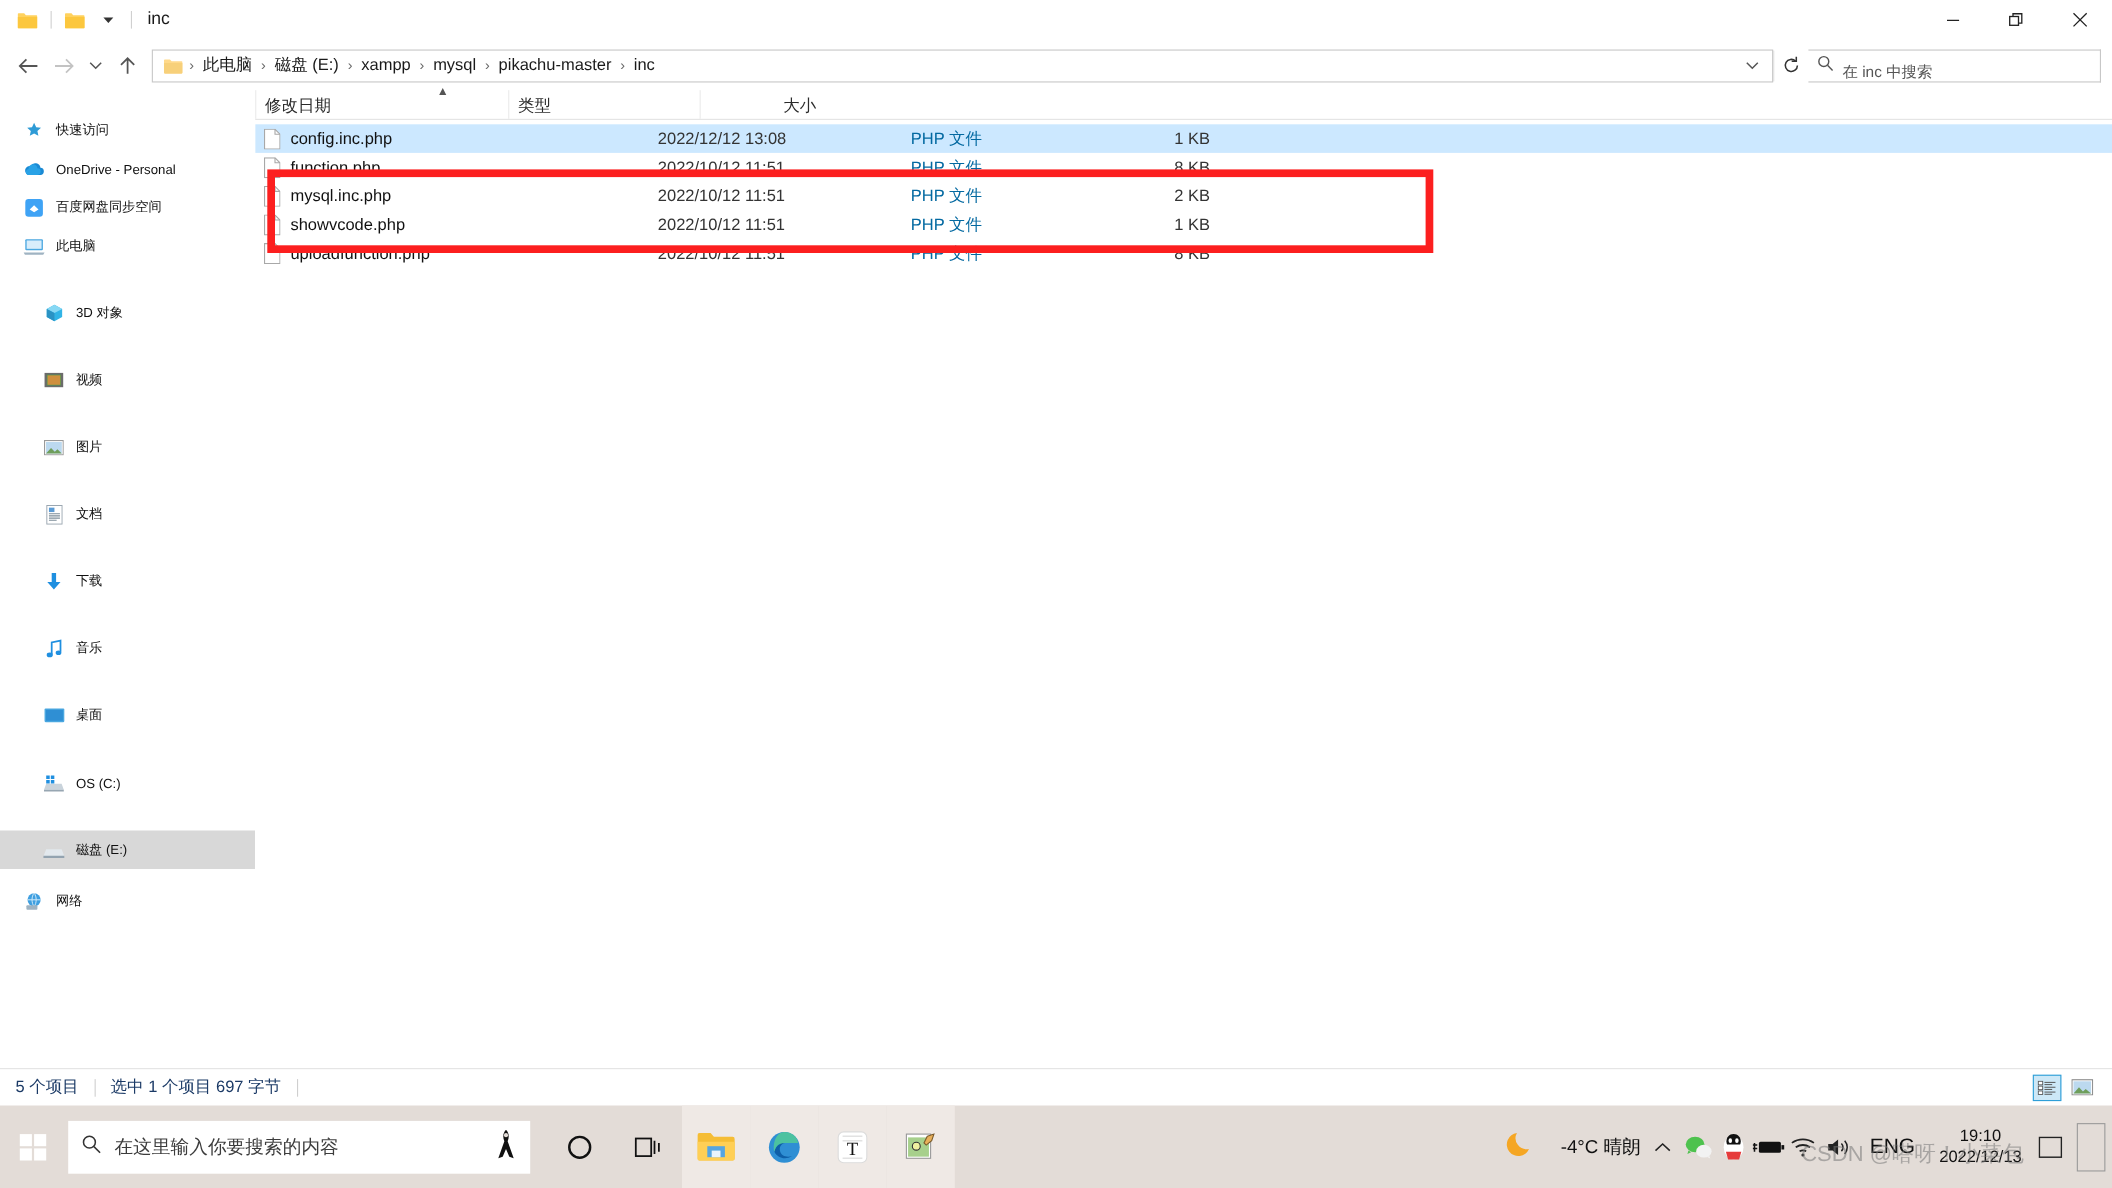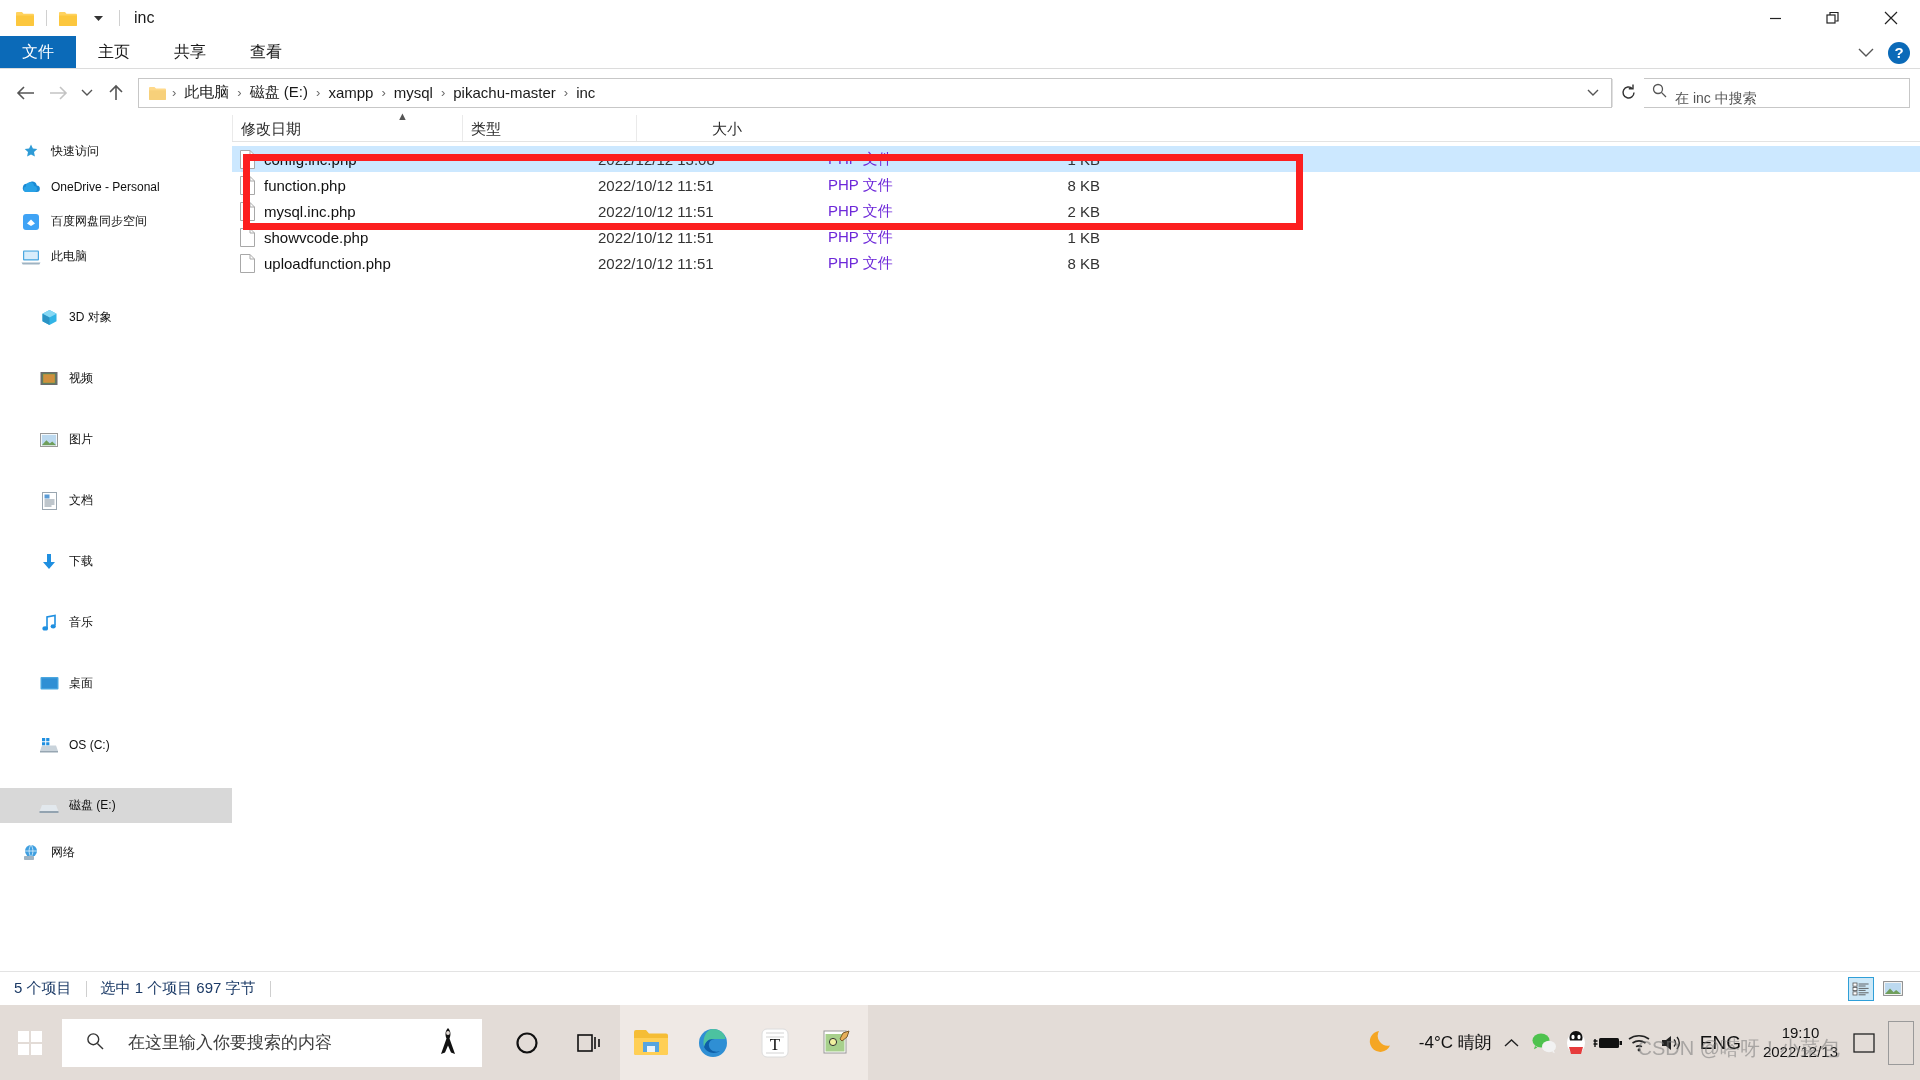--- a/index.html
+++ b/index.html
@@ -119,21 +119,21 @@
     position: absolute; left: 165px; top: -6px; font-size: 11px; color: #555;
   }
   .rows { flex: 1; overflow: hidden; padding-top: 4px; }
   .row {
     height: 26px; display: flex; align-items: center; font-size: 15px; color: #111;
   }
   .row.selected { background: #cce8ff; }
   .cell { padding-left: 8px; display: flex; align-items: center; white-space: nowrap; }
   .cell.c-name  { width: 358px; gap: 9px; }
   .cell.c-date  { width: 230px; color: #333; }
-  .cell.c-type  { width: 174px; color: #6d28d9; }
+  .cell.c-type  { width: 174px; color: #0369a1; }
   .cell.c-size  { width: 116px; justify-content: flex-end; padding-right: 10px; color: #333; }
 
   .doc-icon { width: 15px; height: 19px; position: relative; flex: none; }
   .doc-icon svg { display: block; }
 
   
   .annot-rect {
     position: absolute; left: 243px; top: 154px; width: 1060px; height: 76px;
     border: 7px solid #fc1f1f; pointer-events: none; z-index: 40;
   }
@@ -152,21 +152,21 @@
   .view-btn.active { background: #cde8f7; border: 1px solid #2f9fd8; }
 
   
   .taskbar {
     position: absolute; left: 0; bottom: 0; width: 1920px; height: 75px;
     background: #e3dcd7; display: flex; align-items: center;
   }
   .start-btn { width: 60px; height: 75px; display: flex; align-items: center; justify-content: center; }
   .tb-search {
     width: 420px; height: 48px; background: #ffffff; display: flex; align-items: center;
-    padding: 0 24px; gap: 24px; margin-left: 2px;
+    padding: 0 12px; gap: 12px; margin-left: 2px;
   }
   .tb-search-ph { font-size: 17px; color: #3c3c3c; flex: 1; }
   .tb-icons { display: flex; align-items: center; height: 75px; margin-left: 14px; }
   .tb-icon {
     width: 62px; height: 75px; display: flex; align-items: center; justify-content: center;
     position: relative;
   }
   .tb-icon.active { background: #efe9e5; }
   .tray { position: absolute; right: 0; height: 75px; display: flex; align-items: center; padding-right: 6px; }
   .weather { display: flex; align-items: center; gap: 20px; margin-right: 4px; }
@@ -226,34 +226,20 @@
             </svg>
         </div>
         <div class="win-btn close">
           <svg width="14" height="14" viewBox="0 0 14 14">
               <path d="M1 1l12 12M13 1L1 13" stroke="#222" stroke-width="1.2"></path>
             </svg>
         </div>
       </div>
     </div>
 
-    <div class="ribbon">
-      <div class="rtab file">文件</div>
-      <div class="rtab">主页</div>
-      <div class="rtab">共享</div>
-      <div class="rtab">查看</div>
-      <div class="ribbon-right">
-        <span>
-          <svg width="16" height="10" viewBox="0 0 16 10">
-              <path d="M1 1l7 7 7-7" fill="none" stroke="#555" stroke-width="1.4"></path>
-            </svg>
-        </span>
-        <span class="help-btn">?</span>
-      </div>
-    </div>
 
     <div class="addrbar">
       <div class="nav-btn">
         <svg width="20" height="16" viewBox="0 0 20 16">
             <path d="M8 2L2 8l6 6M2 8h16" fill="none" stroke="#555" stroke-width="1.6"></path>
           </svg>
       </div>
       <div class="nav-btn disabled">
         <svg width="20" height="16" viewBox="0 0 20 16">
             <path d="M12 2l6 6-6 6M18 8H2" fill="none" stroke="#c3c3c3" stroke-width="1.6"></path>

